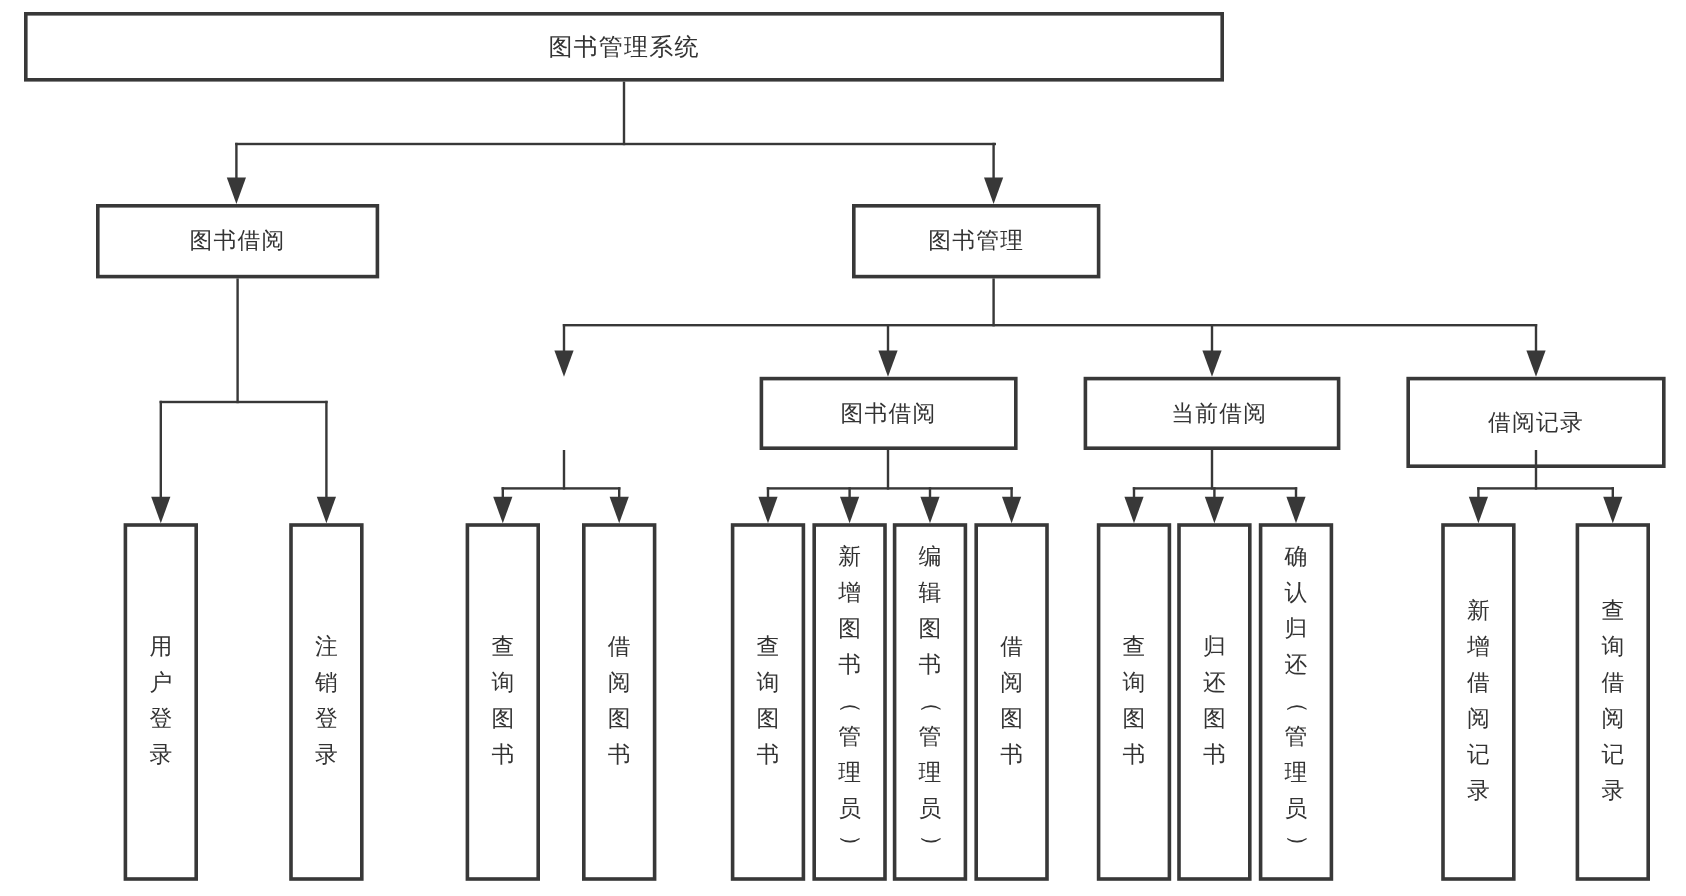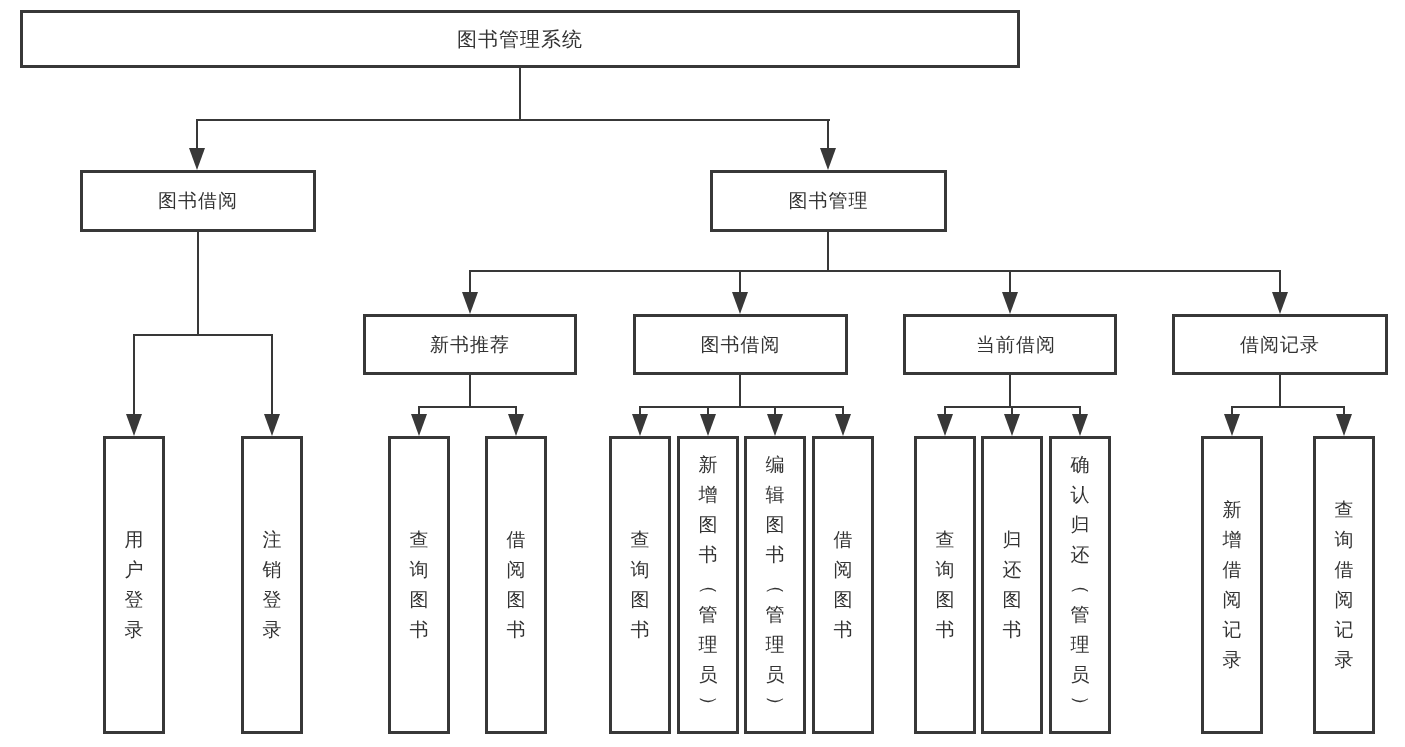--- a/index.html
+++ b/index.html
@@ -80,21 +80,21 @@
   <div class="vline" style="left:519px; top:68px;  height:53px;"></div>
   <div class="hline" style="left:196px; top:119px; width:634px;"></div>
   <div class="vline" style="left:196px; top:119px; height:31px;"></div>
   <div class="arrow" style="left:189px; top:148px;"></div>
   <div class="vline" style="left:827px; top:119px; height:31px;"></div>
   <div class="arrow" style="left:820px; top:148px;"></div>
 
   <div class="hbox" style="left:80px; top:170px; width:236px; height:62px;">
     <span>图书借阅</span>
   </div>
-  <div class="hbox" style="left:710px; top:170px; width:237px; height:62px;">
+  <div class="hbox" style="left:710px; top:170px; width:207px; height:62px;">
     <span>图书管理</span>
   </div>
 
   <div class="vline" style="left:197px; top:232px; height:104px;"></div>
   <div class="hline" style="left:133px; top:334px; width:140px;"></div>
   <div class="vline" style="left:133px; top:334px; height:82px;"></div>
   <div class="arrow" style="left:126px; top:414px;"></div>
   <div class="vline" style="left:271px; top:334px; height:82px;"></div>
   <div class="arrow" style="left:264px; top:414px;"></div>
 
@@ -102,30 +102,27 @@
   <div class="hline" style="left:469px; top:270px; width:812px;"></div>
   <div class="vline" style="left:469px;  top:270px; height:24px;"></div>
   <div class="arrow" style="left:462px;  top:292px;"></div>
   <div class="vline" style="left:739px;  top:270px; height:24px;"></div>
   <div class="arrow" style="left:732px;  top:292px;"></div>
   <div class="vline" style="left:1009px; top:270px; height:24px;"></div>
   <div class="arrow" style="left:1002px; top:292px;"></div>
   <div class="vline" style="left:1279px; top:270px; height:24px;"></div>
   <div class="arrow" style="left:1272px; top:292px;"></div>
 
-  <div class="hbox" style="left:363px; top:314px; width:214px; height:61px;">
-    <span>新书推荐</span>
-  </div>
   <div class="hbox" style="left:633px; top:314px; width:215px; height:61px;">
     <span>图书借阅</span>
   </div>
   <div class="hbox" style="left:903px; top:314px; width:214px; height:61px;padding-left:12px;">
     <span>当前借阅</span>
   </div>
-  <div class="hbox" style="left:1172px; top:314px; width:216px; height:61px;">
+  <div class="hbox" style="left:1172px; top:314px; width:216px; height:76px;">
     <span>借阅记录</span>
   </div>
 
   <div class="vline" style="left:469px; top:375px; height:33px;"></div>
   <div class="hline" style="left:418px; top:406px; width:99px;"></div>
   <div class="vline" style="left:418px; top:406px; height:10px;"></div>
   <div class="arrow" style="left:411px; top:414px;"></div>
   <div class="vline" style="left:515px; top:406px; height:10px;"></div>
   <div class="arrow" style="left:508px; top:414px;"></div>
 

